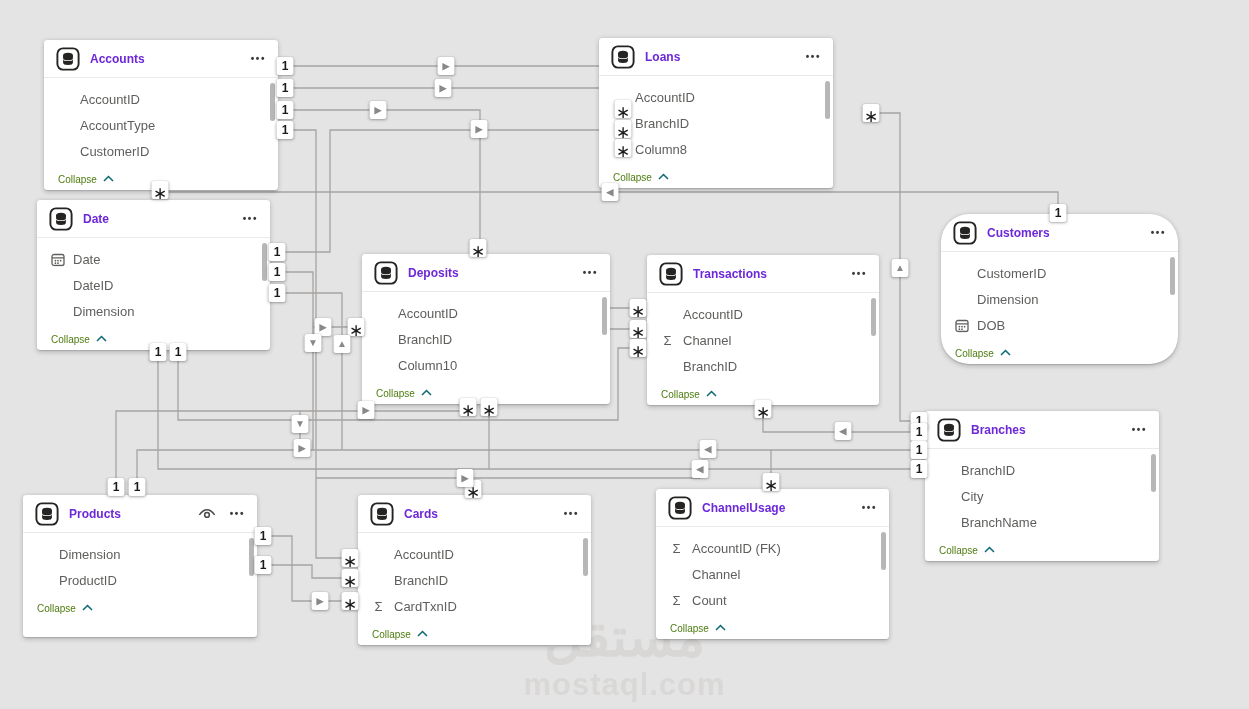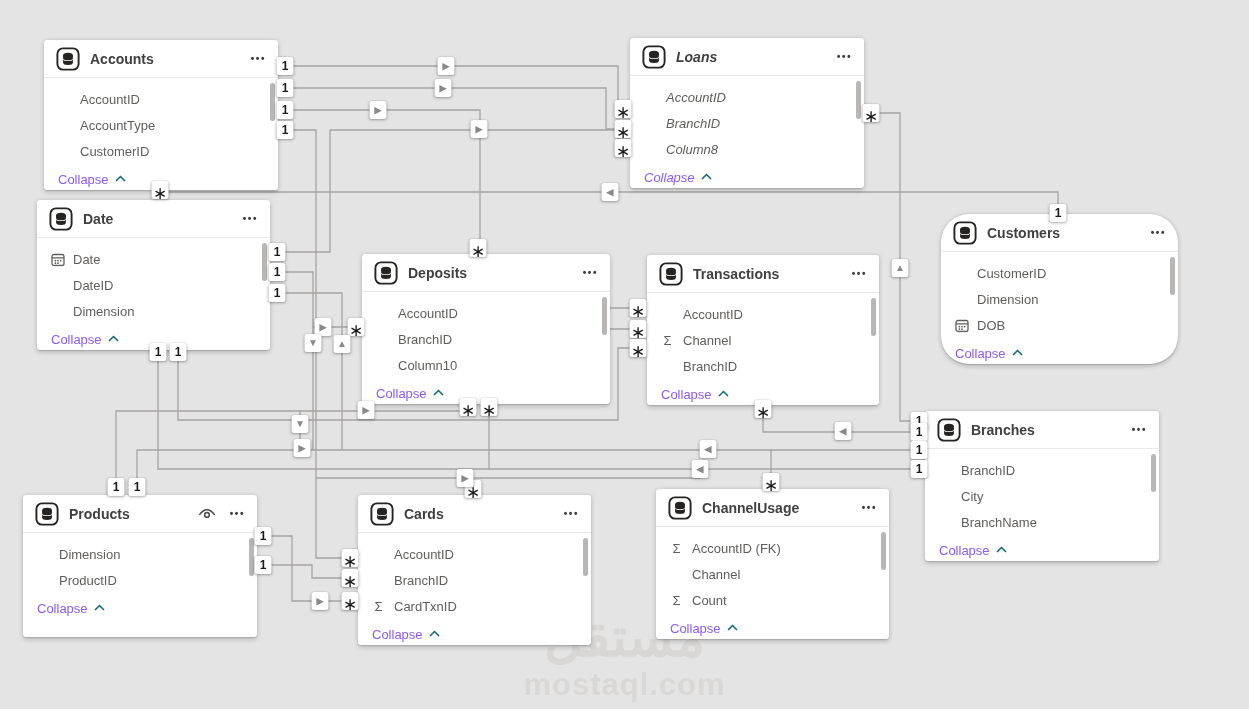--- a/index.html
+++ b/index.html
@@ -16,42 +16,42 @@
   .table-card{
     position:absolute;z-index:2;background:#fff;border-radius:3px;
     box-shadow:0 1.6px 5px rgba(0,0,0,.22), 0 .3px 1px rgba(0,0,0,.12);
   }
   .card-header{
     height:37px;display:flex;align-items:center;padding:0 10px 0 12px;
     border-bottom:1px solid #ebe9e7;
   }
   .db-icon{width:24px;height:24px;flex:0 0 24px;margin-right:10px;}
   .card-title{
-    flex:1;font-size:14px;font-weight:700;color:#404040;
+    flex:1;font-size:12px;font-weight:700;color:#6d28d9;
     white-space:nowrap;overflow:hidden;
   }
   .eye-icon{width:18px;height:14px;margin-right:12px;flex:0 0 auto;}
   .more-btn{
     color:#3b3a39;font-size:10px;letter-spacing:1.6px;font-weight:700;
     line-height:1;cursor:pointer;padding:4px 2px;flex:0 0 auto;
   }
   .card-body{position:relative;padding:8px 0 4px 0;}
   .field-row{
     height:26px;display:flex;align-items:center;padding-left:36px;
     position:relative;font-size:13px;color:#5f5e5c;
   }
   .field-icon{
     position:absolute;left:13px;top:50%;transform:translateY(-50%);
     width:15px;height:15px;color:#5f5e5c;
     display:flex;align-items:center;justify-content:center;
     font-size:13px;line-height:1;
   }
   .collapse-row{
     height:22px;display:flex;align-items:center;padding-left:14px;
-    font-size:13px;color:#8b5cf6;cursor:pointer;
+    font-size:10px;color:#4d7c0f;cursor:pointer;
   }
   .collapse-caret{margin-left:6px;display:inline-flex;}
   .scroll-thumb{
     position:absolute;right:3px;top:5px;width:5px;height:38px;
     background:#b9b7b5;border-radius:3px;
   }
 
   
   .chip{
     position:absolute;z-index:5;transform:translate(-50%,-50%);
@@ -138,21 +138,21 @@
       </div>
     <div class="collapse-row">
       <span class="collapse-label">Collapse</span>
       <span class="collapse-caret">
         <svg width="11" height="8" viewBox="0 0 11 8">
             <path d="M1 6 L5.5 1.5 L10 6" fill="none" stroke="#0b6a75" stroke-width="1.5"></path>
           </svg>
       </span>
     </div>
   </div>
-    <div class="table-card" style="left: 630px; top: 38px; width: 234px; min-height: 148px; z-index: 2; font-style: italic;">
+    <div class="table-card" style="left: 599px; top: 38px; width: 234px; min-height: 148px; z-index: 2;">
     <div class="card-header">
       <svg class="db-icon" viewBox="0 0 24 24">
         <rect x="1.4" y="1.4" width="21.2" height="21.2" rx="5.5" fill="#fff" stroke="#252423" stroke-width="1.9"></rect>
         <ellipse cx="12" cy="8.2" rx="4.9" ry="2.5" fill="#252423"></ellipse>
         <path d="M7.1 8.2 v7.4 a4.9 2.5 0 0 0 9.8 0 v-7.4 Z" fill="#252423"></path>
         <ellipse cx="12" cy="11.9" rx="4.9" ry="2.2" fill="#ffffff"></ellipse>
         <ellipse cx="12" cy="10.9" rx="4.9" ry="2.3" fill="#252423"></ellipse>
       </svg>
       <span class="card-title">Loans</span>
 

